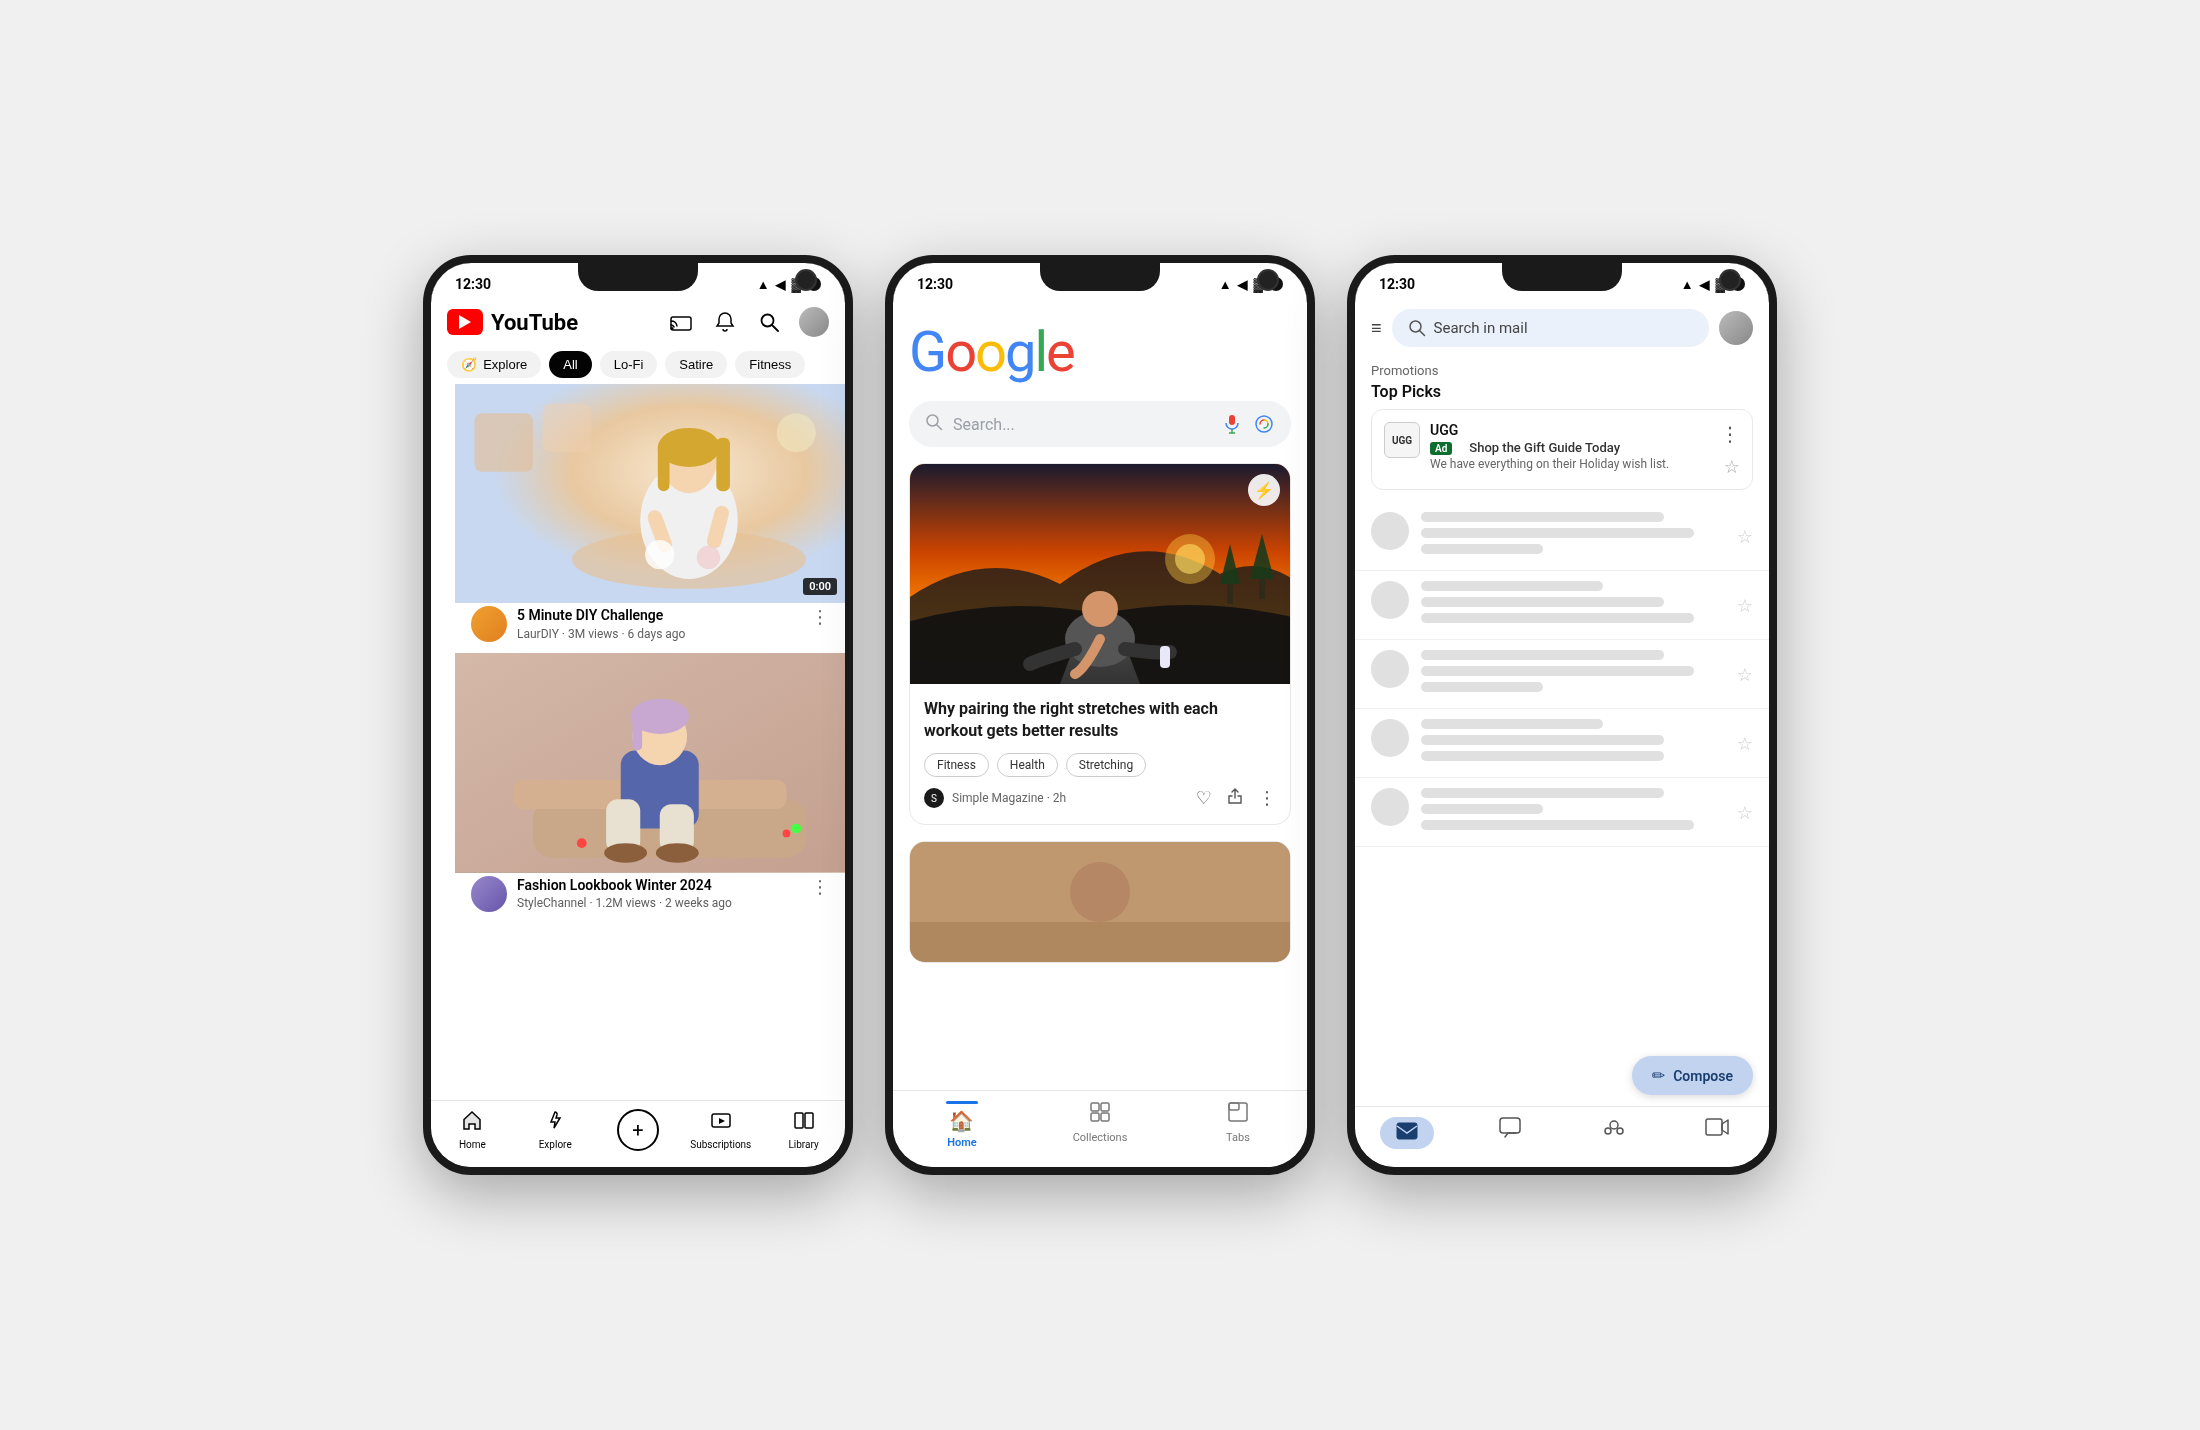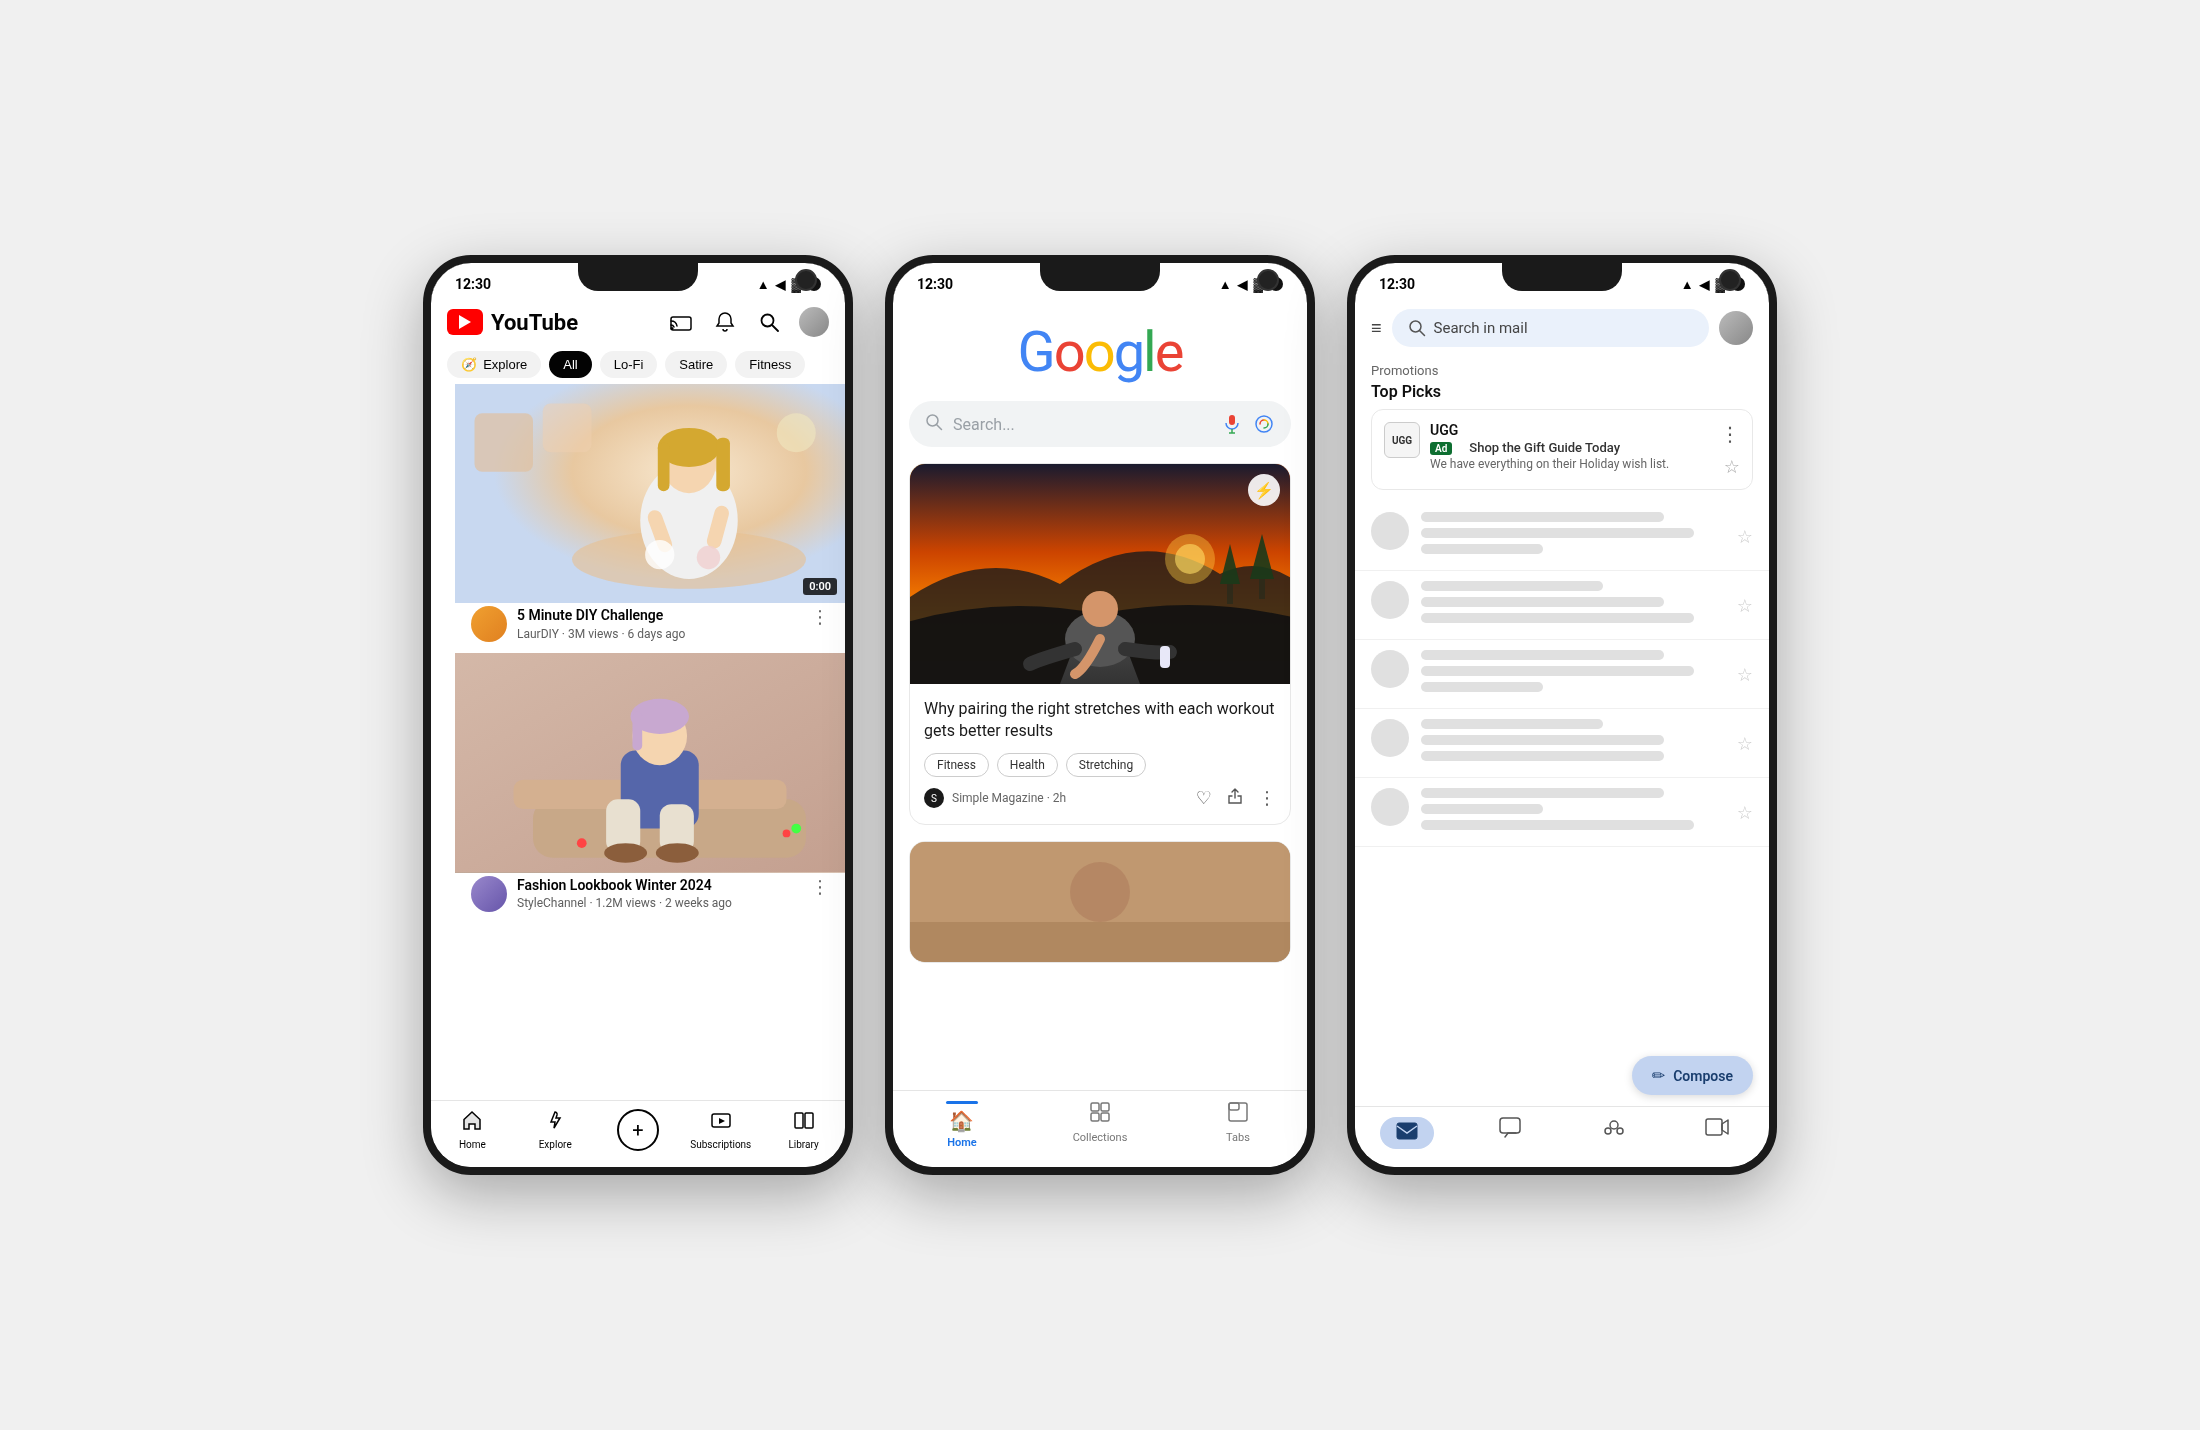--- a/index.html
+++ b/index.html
@@ -247,22 +247,21 @@
     .weather-arrow { color: #555; font-size: 12px; }
     .google-avatar {
       width: 32px; height: 32px;
       border-radius: 50%;
       background: linear-gradient(135deg, #bbb, #888);
       margin-left: 12px;
     }
 
     .google-logo-area {
       display: flex;
-      justify-content: center;
-      padding: 20px 34px 16px;
+      padding: 20px 16px 16px;
       flex-shrink: 0;
     }
     .google-logo {
       font-size: 56px;
       font-weight: 400;
       letter-spacing: -2px;
     }
     .g-blue { color: #4285f4; }
     .g-red { color: #ea4335; }
     .g-yellow { color: #fbbc05; }
@@ -313,21 +312,21 @@
     .article-lightning {
       position: absolute;
       top: 10px; right: 10px;
       width: 32px; height: 32px;
       background: rgba(255,255,255,0.9);
       border-radius: 50%;
       display: flex; align-items: center; justify-content: center;
       font-size: 16px;
     }
     .article-content { padding: 14px; }
-    .article-title { font-size: 16px; font-weight: 400; color: #1a1a1a; line-height: 1.4; margin-bottom: 10px; }
+    .article-title { font-size: 16px; font-weight: 700; color: #1a1a1a; line-height: 1.4; margin-bottom: 10px; }
     .article-tags { display: flex; gap: 8px; flex-wrap: wrap; margin-bottom: 10px; }
     .article-tag {
       border: 1px solid #ccc;
       border-radius: 20px;
       padding: 4px 12px;
       font-size: 12px;
       color: #333;
     }
     .article-footer {
       display: flex;

